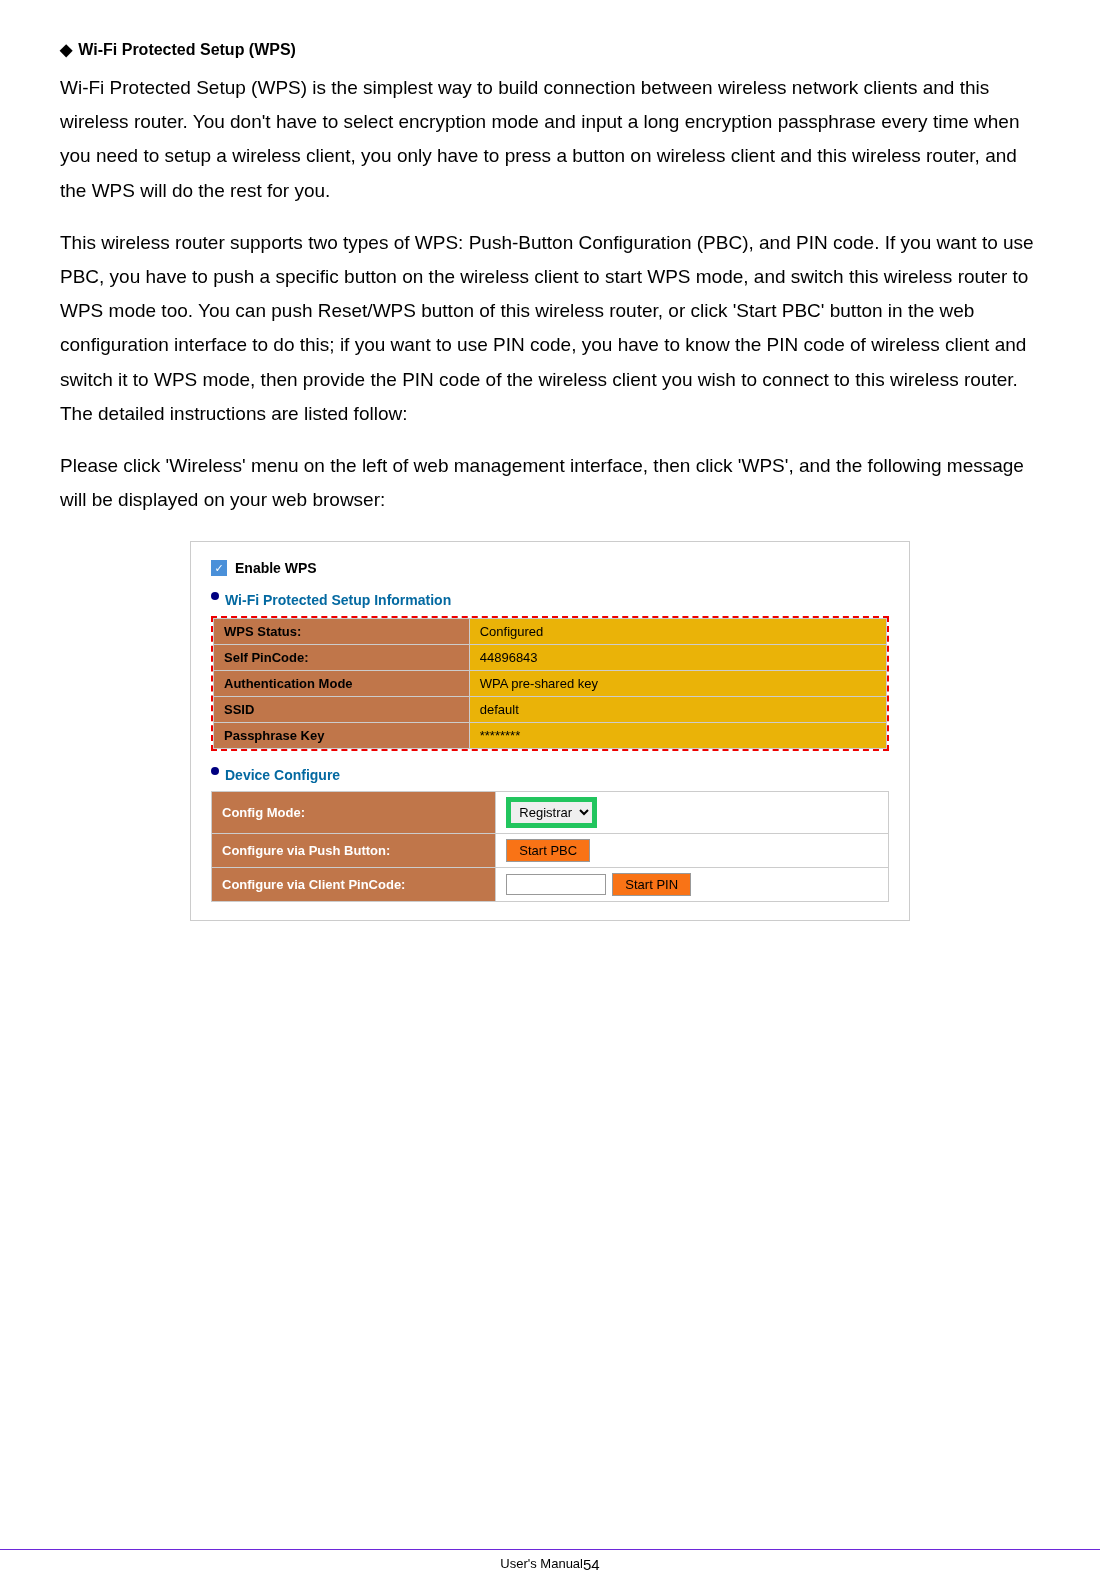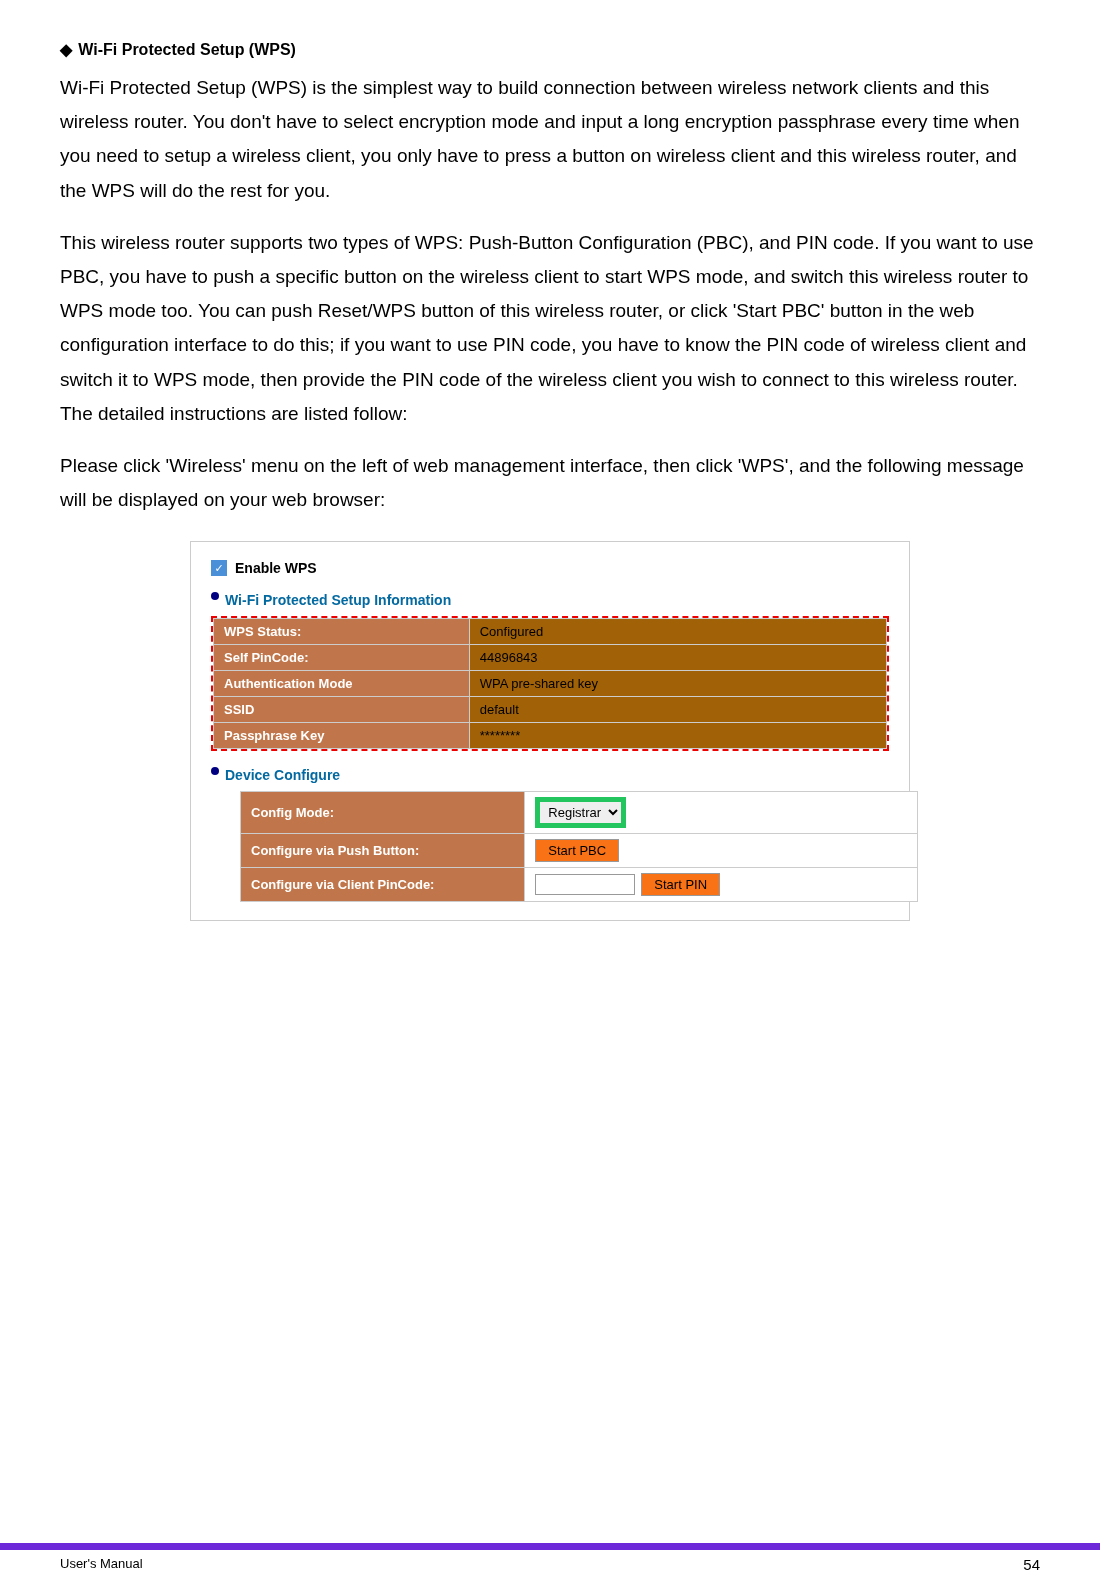--- a/index.html
+++ b/index.html
@@ -83,36 +83,35 @@
       width: 100%;
       border-collapse: collapse;
     }
     .info-table tr td {
       border: 1px solid #ccc;
       padding: 5px 10px;
       font-size: 13px;
     }
     .info-table tr td:first-child {
       background: #c0764a;
-      color: #ffffff;
+      color: #000000;
       font-weight: bold;
       width: 38%;
     }
     .info-table tr td:last-child {
-      background: #a16207;
+      background: #eab308;
       color: #000;
     }
     .device-configure-section {
       margin-top: 16px;
     }
     .config-table {
       width: 100%;
       border-collapse: collapse;
       margin-top: 8px;
-      margin-left: 29px;
     }
     .config-table tr td {
       border: 1px solid #ccc;
       padding: 5px 10px;
       font-size: 13px;
     }
     .config-table tr td:first-child {
       background: #c0764a;
       color: #fff;
       font-weight: bold;
@@ -137,23 +136,23 @@
       border: 1px solid #999;
       padding: 2px 6px;
       font-size: 13px;
       width: 100px;
     }
     .footer-bar {
       position: absolute;
       bottom: 0;
       left: 0;
       width: 100%;
-      border-top: 7px solid #6d28d9;
-      display: flex;
-      justify-content: space-between;
+      border-top: 1px solid #6d28d9;
+      display: flex;
+      justify-content: center;
       padding: 6px 60px;
       font-size: 13px;
     }
     .page-number {
       font-size: 15px;
     }
   </style>
 </head>
 <body>
 

